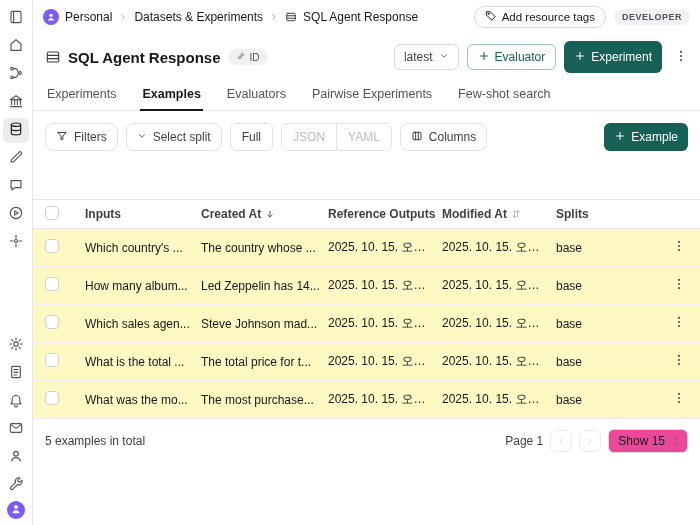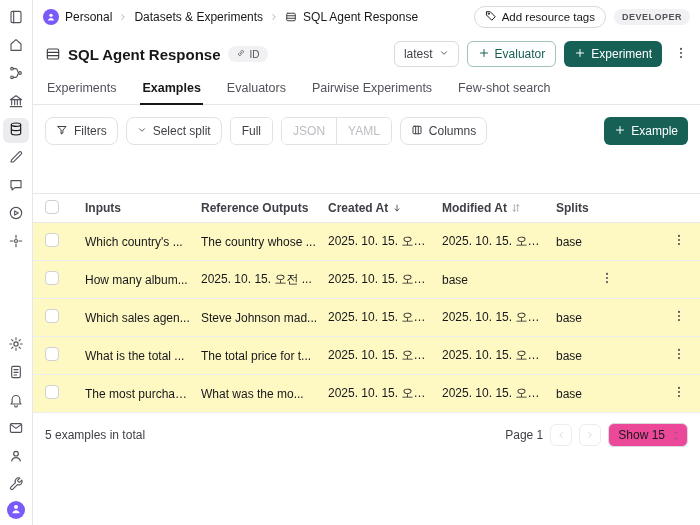--- a/index.html
+++ b/index.html
@@ -36,21 +36,21 @@
   .pill-btn { display:flex; align-items:center; gap:5px; border:1px solid #d9d9de; border-radius:999px; background:#fff; height:22px; padding:0 10px; font-size:11.5px; color:#18181b; cursor:pointer; }
   .badge { background:#f1f1f3; color:#52525b; font-size:9px; font-weight:700; letter-spacing:.5px; padding:3px 8px; border-radius:999px; }
 
   .titlebar { display:flex; align-items:center; justify-content:space-between; padding:7px 8px 5px 12px; }
   .title-left { display:flex; align-items:center; gap:7px; }
   h1 { font-size:15px; font-weight:700; }
   .chip { display:flex; align-items:center; gap:4px; background:#f1f1f3; color:#52525b; font-size:10px; border-radius:999px; padding:2px 8px; cursor:pointer; border:none; }
   .title-right { display:flex; align-items:center; gap:8px; }
   .select-btn { display:flex; align-items:center; gap:6px; border:1px solid #d9d9de; border-radius:6px; background:#fff; height:26px; padding:0 9px; font-size:12px; color:#3f3f46; cursor:pointer; }
   .btn-outline-accent { display:flex; align-items:center; gap:5px; border:1px solid #9ec4bc; border-radius:6px; background:#fff; height:26px; padding:0 10px; font-size:12px; color:#176056; font-weight:500; cursor:pointer; }
-  .btn-accent { display:flex; align-items:center; gap:5px; border:none; border-radius:6px; background:#176056; height:26px; padding:0 10px; font-size:12px; color:#fff; font-weight:500; cursor:pointer; }
+  .btn-accent { display:flex; align-items:center; gap:5px; border:none; border-radius:6px; background:#176056; height:32px; padding:0 10px; font-size:12px; color:#fff; font-weight:500; cursor:pointer; }
   .kebab-btn { background:none; border:none; color:#52525b; width:22px; height:26px; display:flex; align-items:center; justify-content:center; cursor:pointer; }
   .kebab-dots { width:14px; height:14px; fill:currentColor; }
 
   .tabs { display:flex; gap:22px; padding:0 12px; border-bottom:1px solid #e7e7ea; margin-top:2px; }
   .tab { font-size:12.5px; color:#52525b; padding:7px 2px 8px; border:none; background:none; cursor:pointer; border-bottom:2px solid transparent; margin-bottom:-1px; font-family:inherit; }
   .tab.active { color:#18181b; font-weight:700; border-bottom-color:#18181b; }
 
   .toolbar { display:flex; align-items:center; gap:8px; padding:12px 12px 11px; }
   .tbtn { display:flex; align-items:center; gap:6px; border:1px solid #e2e2e6; border-radius:8px; background:#fff; height:28px; padding:0 10px; font-size:12px; color:#3f3f46; cursor:pointer; font-family:inherit; }
   .seg { display:flex; border:1px solid #e2e2e6; border-radius:6px; overflow:hidden; height:28px; }
@@ -316,30 +316,30 @@
       </button>
     </div>
 
     <div>
       <div class="thead">
         <div class="cell"><span class="checkbox"></span></div>
         <div class="cell th">
             <span>Inputs</span>
           </div>
         <div class="cell th">
-            <span>Reference Outputs</span>
-          </div>
-        <div class="cell th">
           <span>Created At</span>
           <span class="sort-active">
               <svg class="ic-xs" viewBox="0 0 24 24">
                 <path d="M12 5v14M7 14l5 5 5-5"></path>
               </svg>
             </span>
         </div>
+        <div class="cell th">
+            <span>Reference Outputs</span>
+          </div>
         <div class="cell th">
           <span>Modified At</span>
           <span class="sort-idle">
               <svg class="ic-xs" viewBox="0 0 24 24">
                 <path d="M8 4v16M4.8 16.8 8 20l3.2-3.2M16 20V4M12.8 7.2 16 4l3.2 3.2"></path>
               </svg>
             </span>
         </div>
         <div class="cell th">
             <span>Splits</span>
@@ -361,20 +361,21 @@
                   <circle cx="12" cy="12" r="1.8"></circle>
                   <circle cx="12" cy="19" r="1.8"></circle>
                 </svg></span>
             </button>
           </div>
       </div>
 
       <div class="trow">
         <div class="cell"><span class="checkbox"></span></div>
         <div class="cell">How many album...</div>
+        <div class="cell">Led Zeppelin has 14...</div>
         <div class="cell">2025. 10. 15. 오전 ...</div>
         <div class="cell">2025. 10. 15. 오전 ...</div>
         <div class="cell">base</div>
         <div class="cell c-kebab">
             <button class="kebab-btn">
               <span><svg class="kebab-dots" viewBox="0 0 24 24">
                   <circle cx="12" cy="5" r="1.8"></circle>
                   <circle cx="12" cy="12" r="1.8"></circle>
                   <circle cx="12" cy="19" r="1.8"></circle>
                 </svg></span>
@@ -413,22 +414,22 @@
                   <circle cx="12" cy="5" r="1.8"></circle>
                   <circle cx="12" cy="12" r="1.8"></circle>
                   <circle cx="12" cy="19" r="1.8"></circle>
                 </svg></span>
             </button>
           </div>
       </div>
 
       <div class="trow">
         <div class="cell"><span class="checkbox"></span></div>
+        <div class="cell">What was the mo...</div>
         <div class="cell">The most purchase...</div>
-        <div class="cell">What was the mo...</div>
         <div class="cell">2025. 10. 15. 오전 ...</div>
         <div class="cell">2025. 10. 15. 오전 ...</div>
         <div class="cell">base</div>
         <div class="cell c-kebab">
             <button class="kebab-btn">
               <span><svg class="kebab-dots" viewBox="0 0 24 24">
                   <circle cx="12" cy="5" r="1.8"></circle>
                   <circle cx="12" cy="12" r="1.8"></circle>
                   <circle cx="12" cy="19" r="1.8"></circle>
                 </svg></span>

